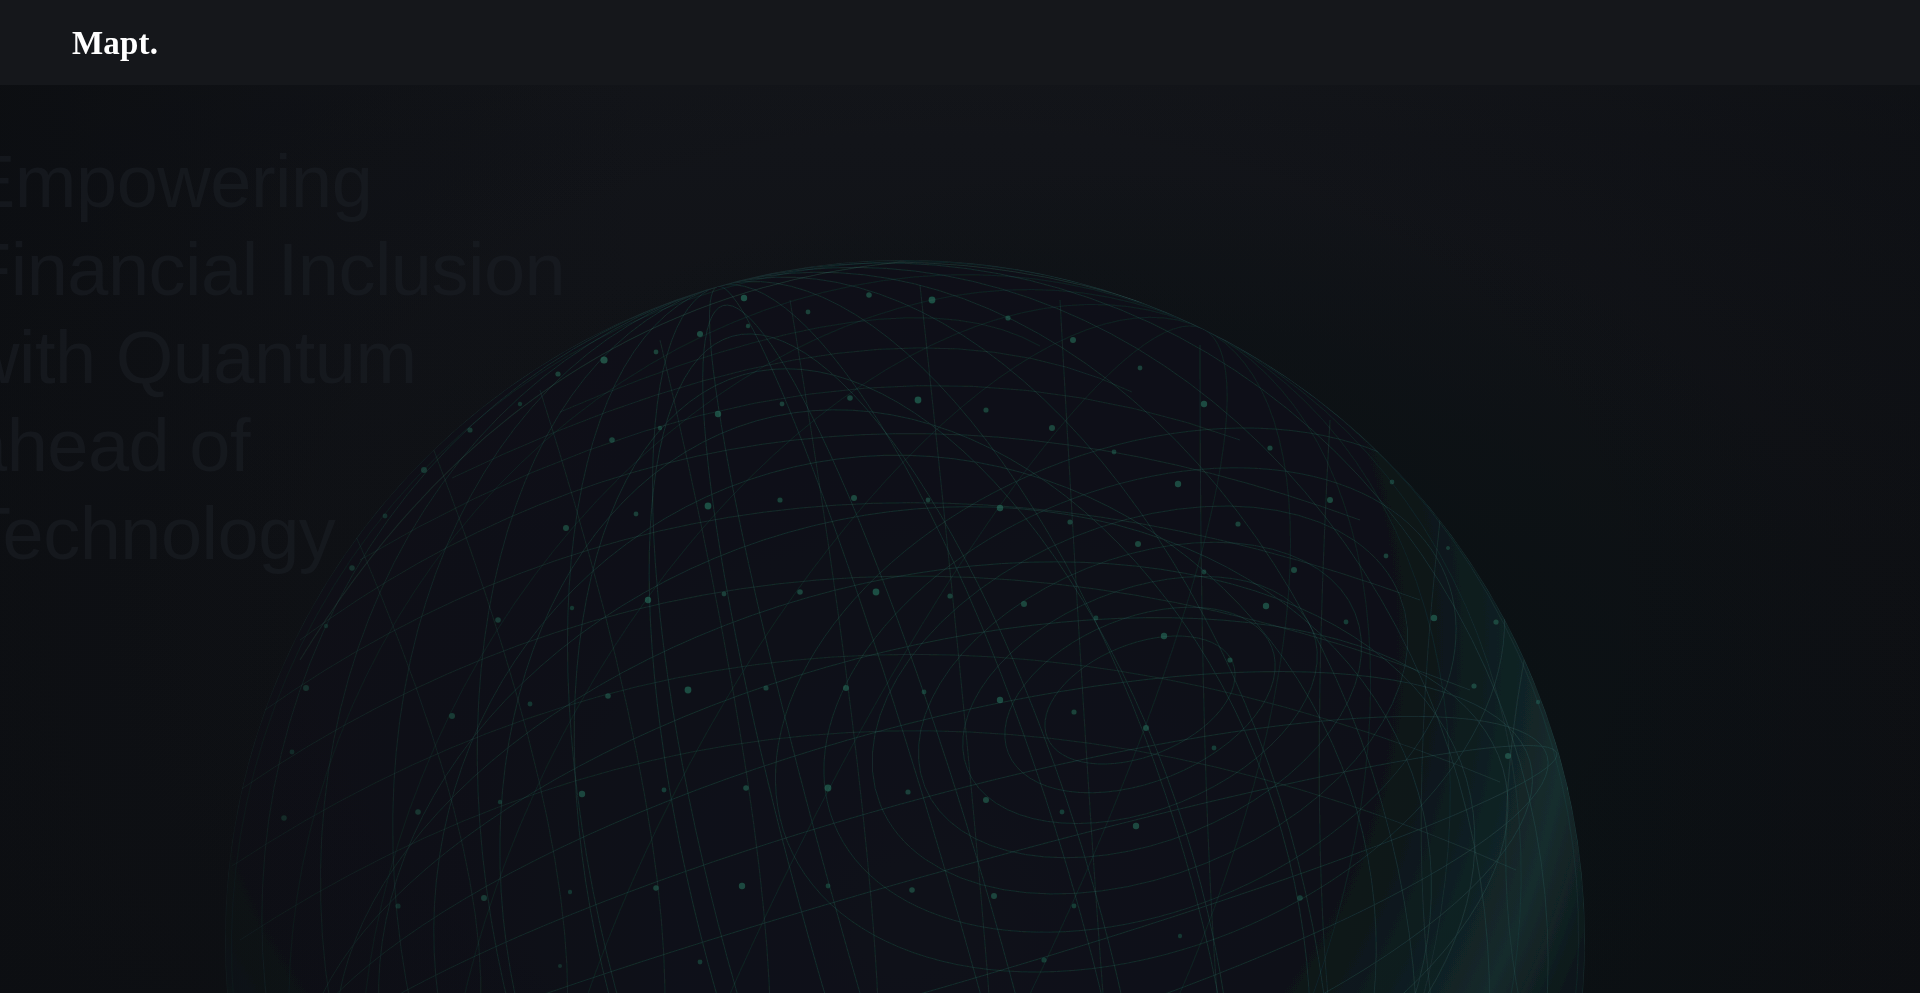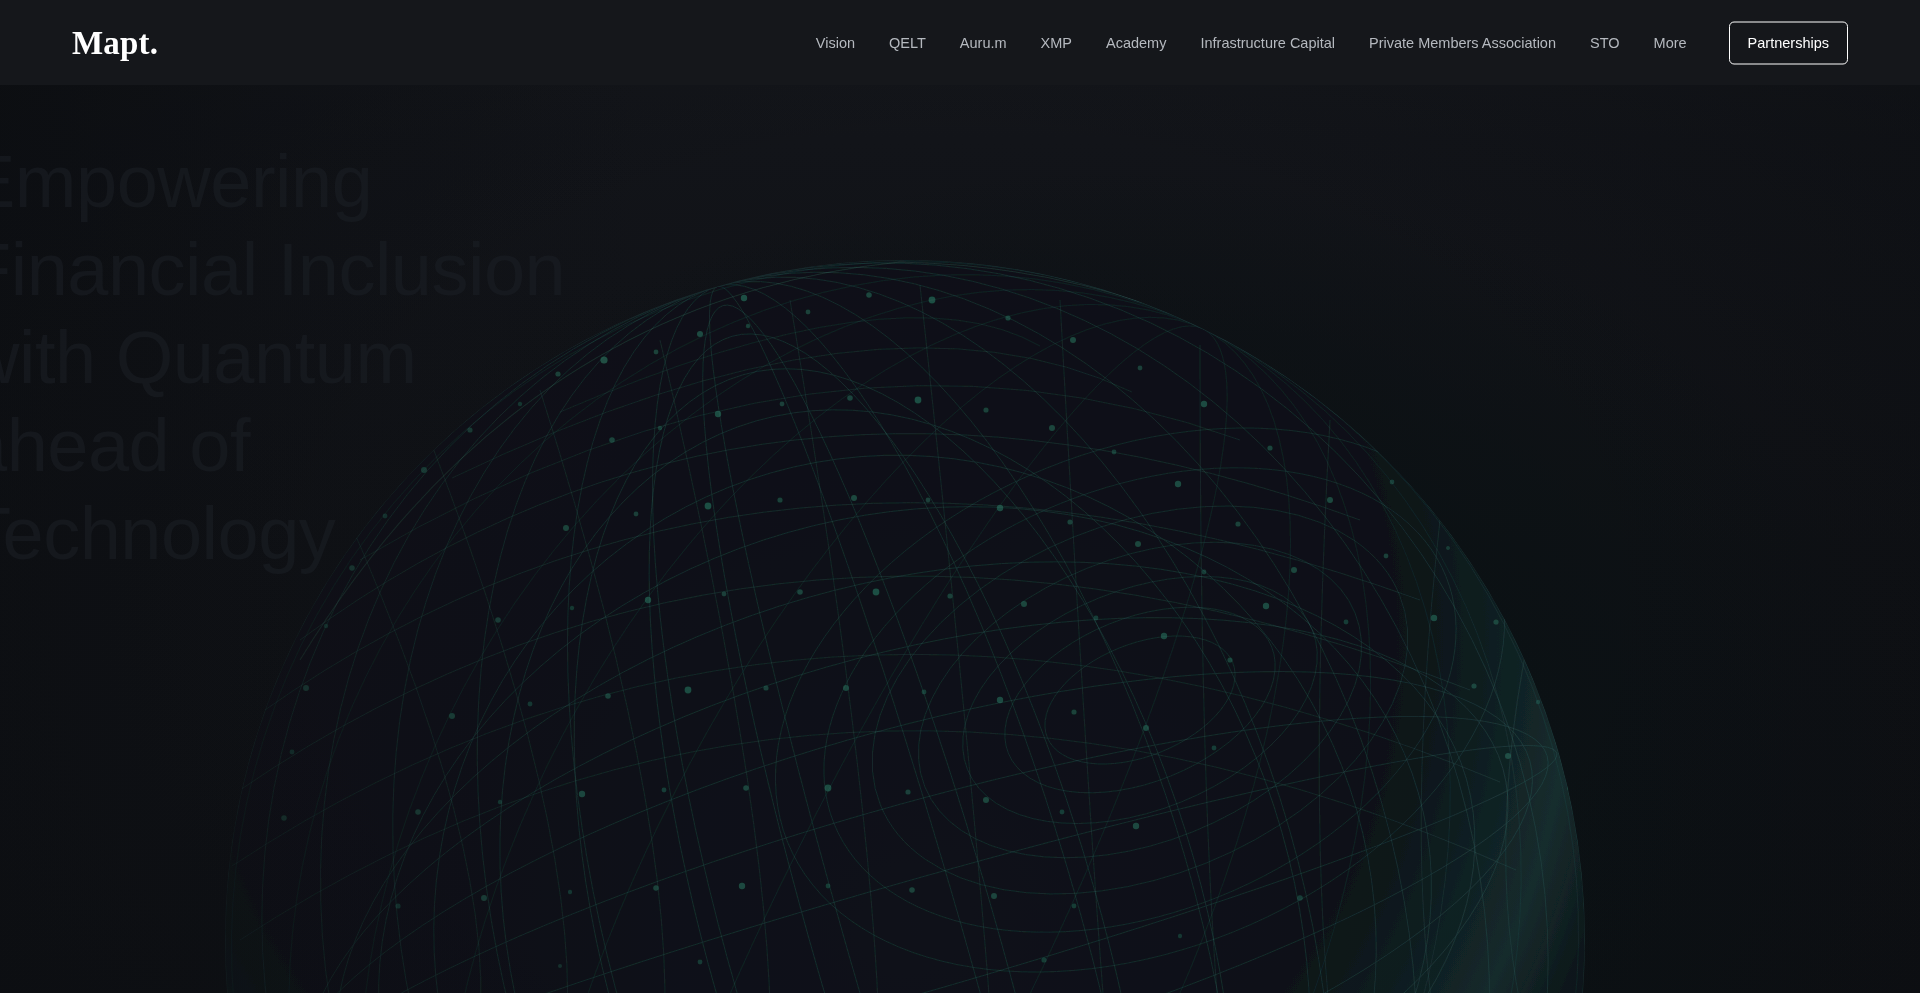--- a/index.html
+++ b/index.html
@@ -362,28 +362,16 @@
     <div class="ghost-line">Empowering</div>
     <div class="ghost-line">Financial Inclusion</div>
     <div class="ghost-line">with Quantum</div>
     <div class="ghost-line">ahead of</div>
     <div class="ghost-line">Technology</div>
   </div>
 
   <header class="site-header">
     <div class="brand">Mapt.</div>
 
-    <nav class="nav">
-      <a class="nav-link">Vision</a>
-      <a class="nav-link">QELT</a>
-      <a class="nav-link">Auru.m</a>
-      <a class="nav-link">XMP</a>
-      <a class="nav-link">Academy</a>
-      <a class="nav-link">Infrastructure Capital</a>
-      <a class="nav-link">Private Members Association</a>
-      <a class="nav-link">STO</a>
-      <a class="nav-link">More</a>
-      <button class="partnerships-btn">Partnerships</button>
-    </nav>
   </header>
 
 
 </div>
 
 </body></html>

